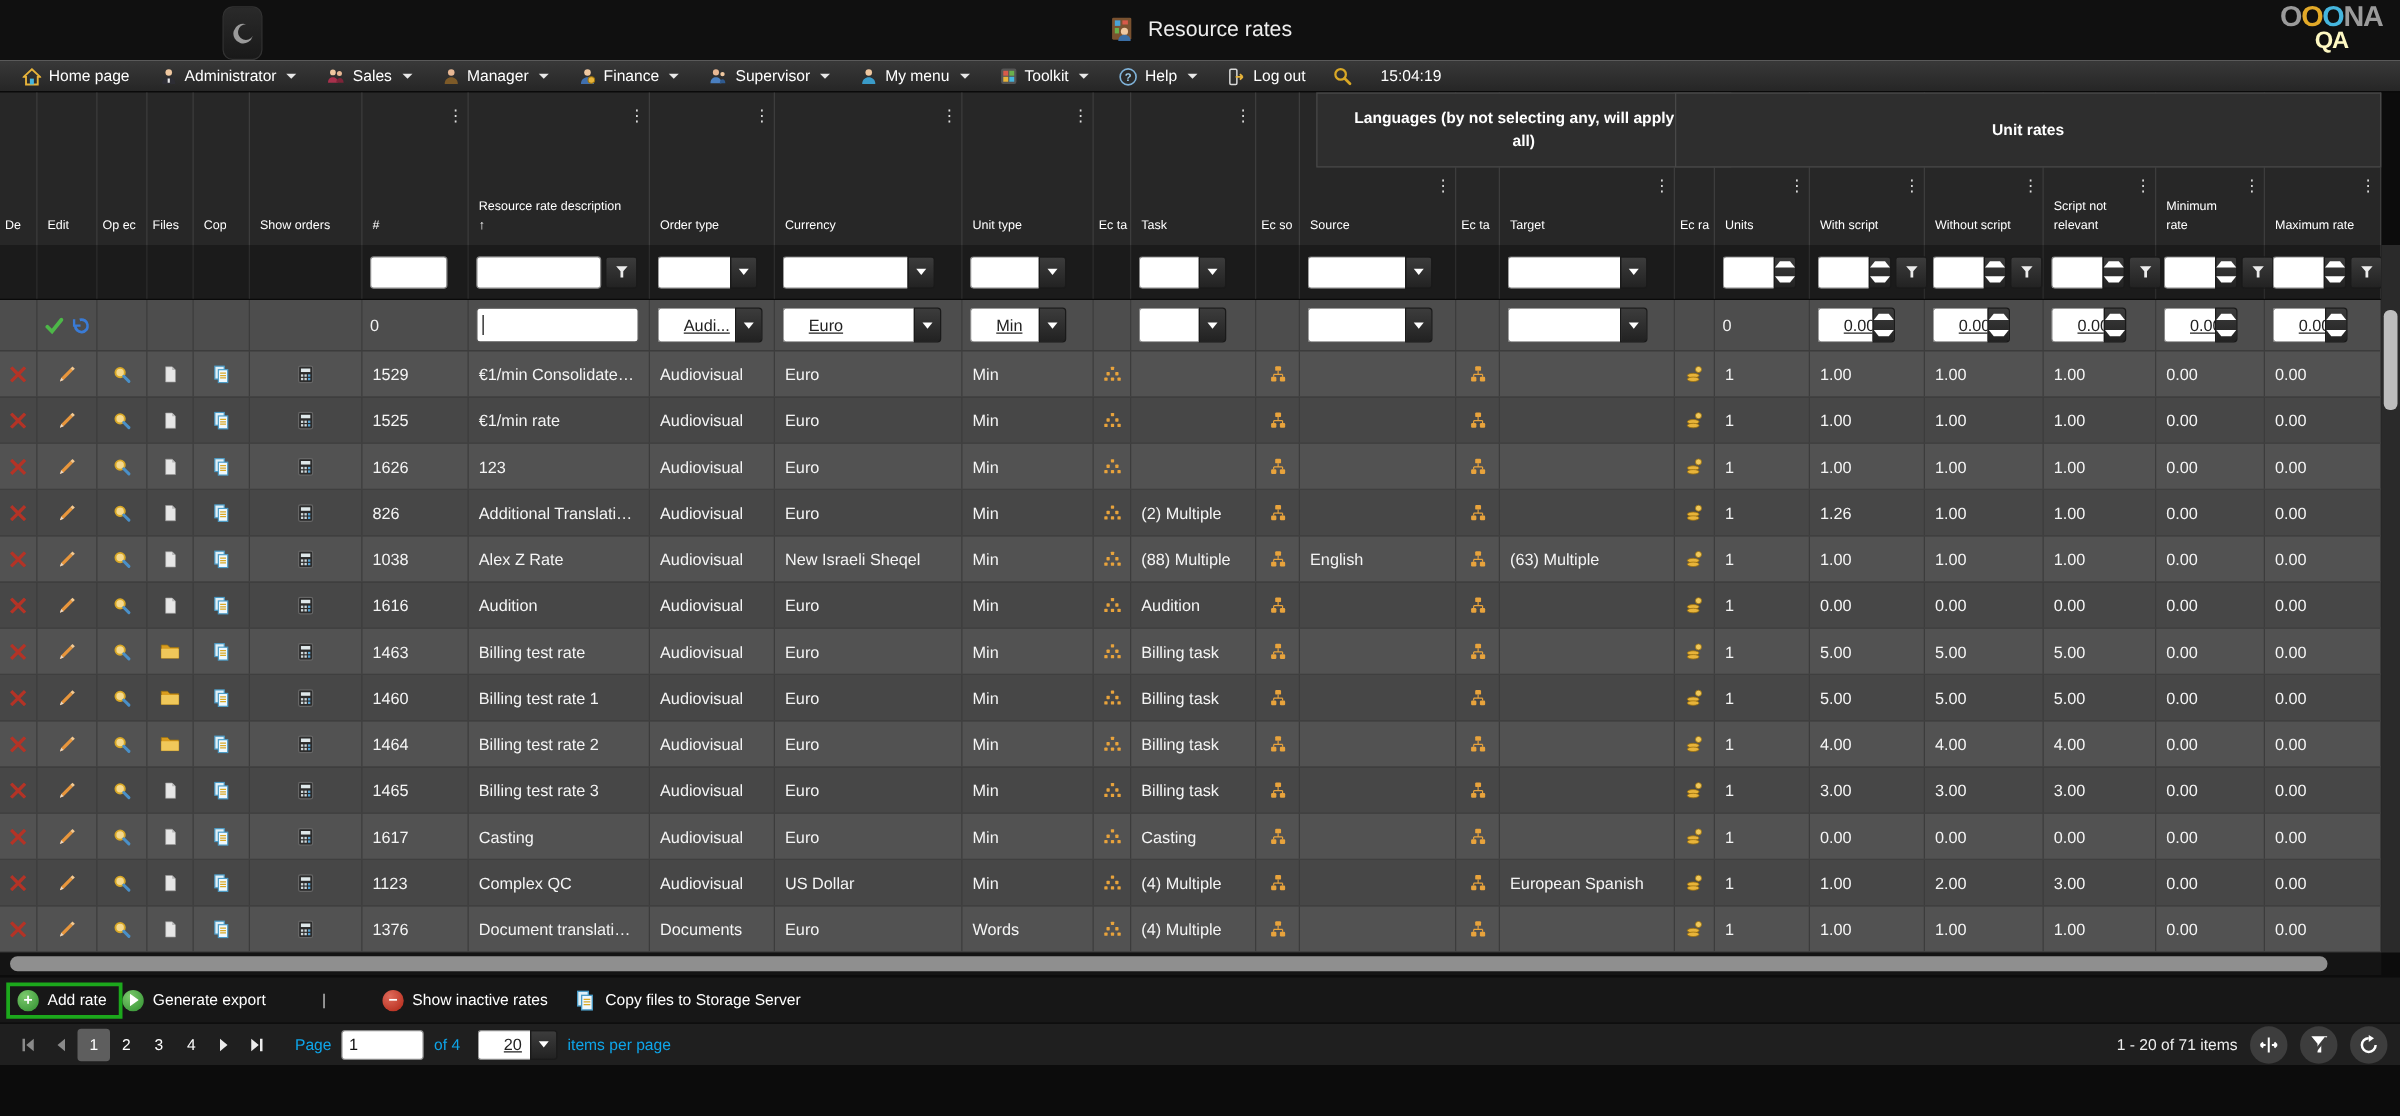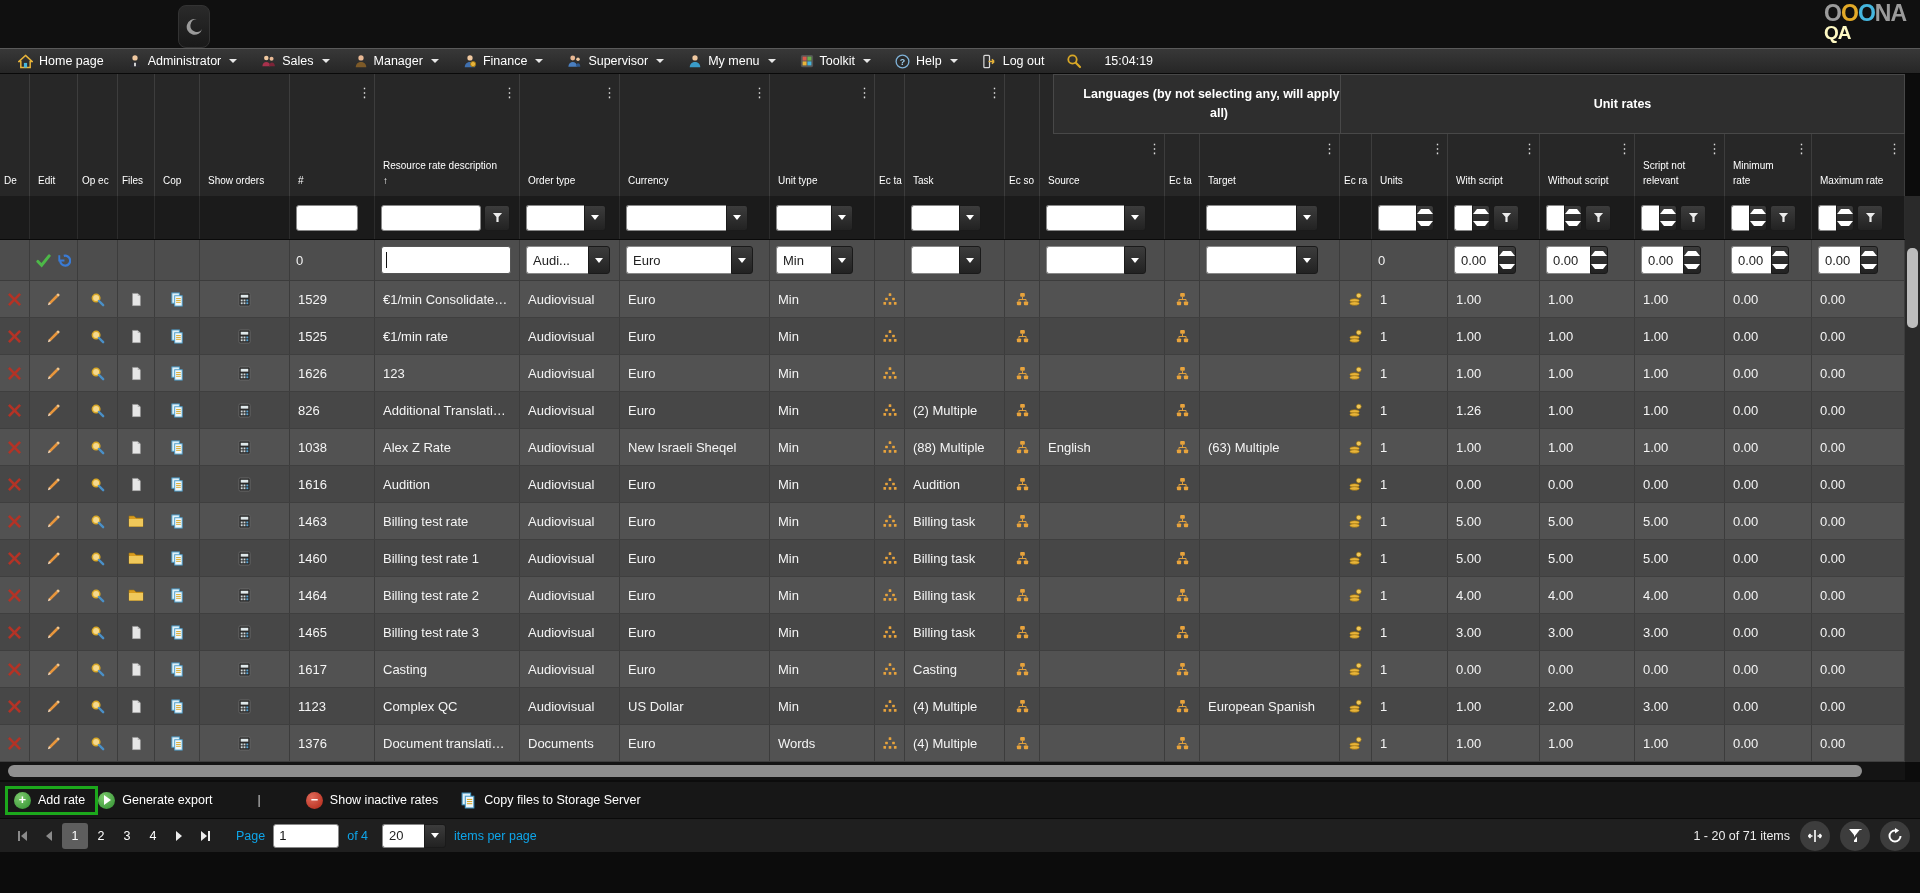--- a/index.html
+++ b/index.html
@@ -7,21 +7,21 @@
   body { font-family:"Liberation Sans", sans-serif; }
   #page { position:relative; width:1920px; height:893px; background:#0c0c0c; overflow:hidden; color:#fff; }
 
   
   .topbar { position:absolute; top:0; left:0; width:1920px; height:48px; background:#101010; }
   .usertab { position:absolute; left:10px; top:5px; width:160px; height:43px; background:linear-gradient(#2e2e2e,#1d1d1d); border:1px solid #3a3a3a; border-bottom:none; border-radius:9px 9px 0 0; display:flex; align-items:center; gap:8px; padding:0 10px; }
   .avatar { width:22px; height:22px; border-radius:50%; background:#7d7d7d; display:flex; align-items:center; justify-content:center; }
   .username { font-size:12.5px; font-weight:bold; color:#fff; }
   .moonbtn { position:absolute; left:178px; top:5px; width:32px; height:43px; background:linear-gradient(#2a2a2a,#191919); border:1px solid #333; border-radius:8px; display:flex; align-items:center; justify-content:center; }
   .pagetitle { position:absolute; left:50%; top:0; transform:translateX(-50%); height:48px; display:flex; align-items:center; gap:10px; font-size:17px; color:#eee; }
-  .logo { position:absolute; right:14px; top:3px; line-height:0.9; font-weight:bold; letter-spacing:-1px; }
+  .logo { position:absolute; right:14px; top:3px; text-align:center; line-height:0.9; font-weight:bold; letter-spacing:-1px; }
   .logo .l1 { font-size:23px; } .logo .l2 { font-size:19px; color:#fef9c3; }
   .logo .og { color:#9b9b9b; } .logo .oy { color:#e2a928; } .logo .ob { color:#45b6de; } .logo .na { color:#9b9b9b; }
 
   
   .menubar { position:absolute; top:48px; left:0; width:1920px; height:26px; background:linear-gradient(#383838,#262626); border-top:1px solid #5a5a5a; border-bottom:1px solid #090909; display:flex; align-items:center; padding:0 8px; gap:4px; }
   .mitem { display:flex; align-items:center; gap:6px; padding:0 10px; height:24px; font-size:12.5px; color:#fff; cursor:default; white-space:nowrap; }
   .caret { width:0; height:0; border-left:4px solid transparent; border-right:4px solid transparent; border-top:4px solid #e8e8e8; margin-left:2px; }
   .mtime { font-size:12.5px; color:#fff; padding:0 10px; }
   .msearch { padding:0 8px; display:flex; align-items:center; }
 
@@ -46,21 +46,21 @@
 
   
   .frow { display:flex; height:44px; background:#1b1b1b; border-bottom:1px solid #0a0a0a; }
   .fcell { flex:none; border-right:1px solid #2c2c2c; display:flex; align-items:center; padding:0 6px; gap:3px; }
   .erow { display:flex; height:41px; background:#4d4d4d; border-bottom:1px solid #3c3c3c; }
   .ecell { flex:none; border-right:1px solid #3c3c3c; display:flex; align-items:center; padding:0 6px; gap:3px; font-size:13px; color:#f2f2f2; }
 
   .tbox { background:#fff; border:1px solid #888; border-radius:3px; height:26px; }
   input.tbox { font-family:"Liberation Sans",sans-serif; font-size:13px; color:#111; padding:0 5px; outline:none; }
   .combo { display:flex; height:26px; }
-  .combo .cval { background:#fff; border:1px solid #888; border-right:none; border-radius:3px 0 0 3px; font-size:13px; color:#222; display:flex; align-items:center; padding:0 6px; overflow:hidden; white-space:nowrap; }
+  .combo .cval { background:#fff; border:1px solid #888; border-right:none; border-radius:3px 0 0 3px; font-size:13px; color:#222; display:flex; align-items:center; padding:0 20px; overflow:hidden; white-space:nowrap;text-decoration:underline; }
   .dbtn { width:22px; background:linear-gradient(#3c3c3c,#222); border:1px solid #1a1a1a; border-radius:0 3px 3px 0; display:flex; align-items:center; justify-content:center; }
   .spin { width:18px; display:flex; flex-direction:column; background:linear-gradient(#3c3c3c,#222); border:1px solid #1a1a1a; border-radius:0 3px 3px 0; }
   .spin span { flex:1; display:flex; align-items:center; justify-content:center; }
   .tri-u { width:0;height:0;border-left:4px solid transparent;border-right:4px solid transparent;border-bottom:5px solid #fff; }
   .tri-d { width:0;height:0;border-left:4px solid transparent;border-right:4px solid transparent;border-top:5px solid #fff; }
   .fbtn { width:26px; height:26px; background:linear-gradient(#3c3c3c,#222); border:1px solid #1a1a1a; border-radius:3px; display:flex; align-items:center; justify-content:center; flex:none; }
   .caretline { width:1px; height:16px; background:#111; margin-left:4px; }
 
   
   .row { display:flex; height:37px; border-bottom:1px solid #3f3f3f; font-size:13px; color:#f5f5f5; }
@@ -101,20 +101,33 @@
 
 <div id="page">
 
   <div class="topbar">
     <div class="moonbtn">
       <span>
         <svg width="18" height="18" viewBox="0 0 16 16">
             <path d="M10.5 1.2 A7 7 0 1 0 15.3 9.6 A5.6 5.6 0 1 1 10.5 1.2 Z" fill="#9a9a9a"></path>
           </svg>
       </span>
+    </div>
+    <div class="pagetitle">
+      <span>
+        <svg width="22" height="22" viewBox="0 0 20 20">
+            <rect x="3" y="1" width="14" height="16" rx="1" fill="#7a5230"></rect>
+            <rect x="5" y="3" width="4" height="4" fill="#4aa3d8"></rect>
+            <rect x="10.5" y="3" width="4" height="3" fill="#d85a4a"></rect>
+            <rect x="5" y="8.5" width="3" height="4" fill="#6ab04c"></rect>
+            <circle cx="12" cy="11" r="2.6" fill="#f0c8a0"></circle>
+            <path d="M7.5 18c0-3 2.2-4.6 4.5-4.6s4.5 1.6 4.5 4.6z" fill="#3a6ea5"></path>
+          </svg>
+      </span>
+      <span>Resource rates</span>
     </div>
     <div class="logo">
       <div class="l1"><span class="og">O</span><span class="oy">O</span><span class="ob">O</span><span class="na">NA</span></div>
       <div class="l2">QA</div>
     </div>
   </div>
 
   <div class="menubar">
     <div class="mitem">
       <span>

